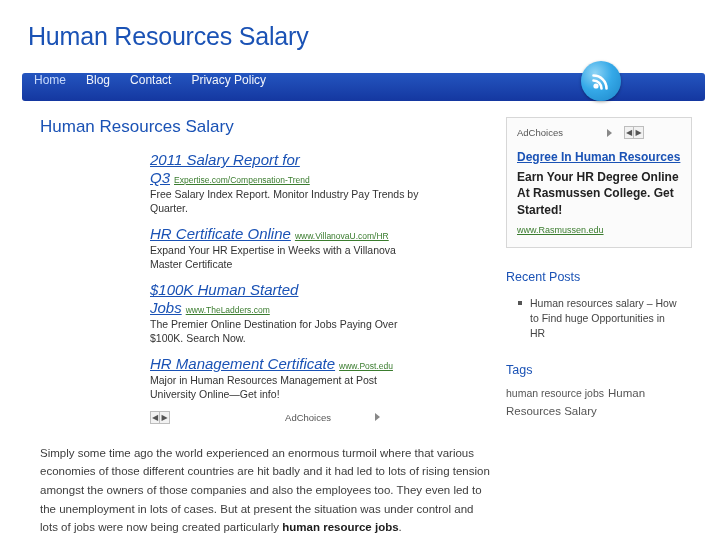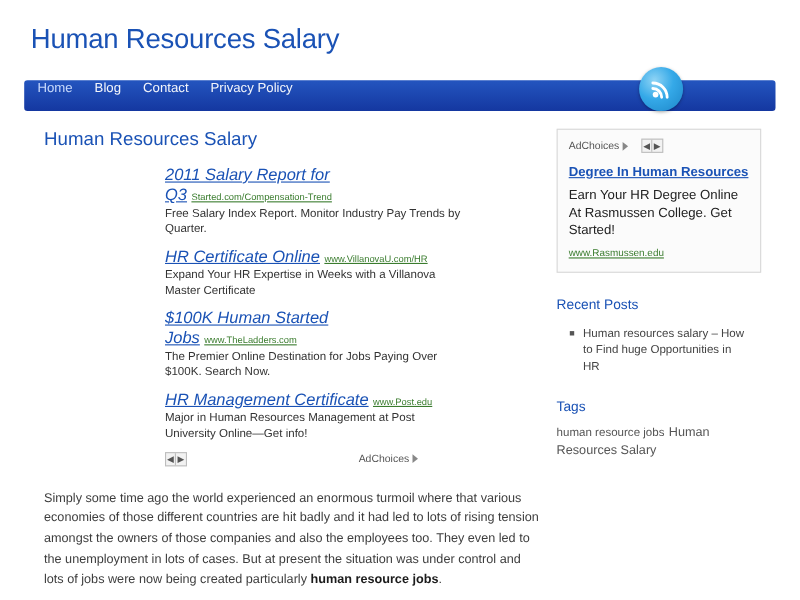--- a/index.html
+++ b/index.html
@@ -116,20 +116,21 @@
     text-align: center;
     color: #555;
     border-right: 1px solid #bdbdbd;
   }
   .arrow-box span:last-child { border-right: none; }
   .adchoices {
     font-size: 9.5px;
     color: #555555;
     display: flex;
     align-items: center;
+    gap: 41px;
   }
   .adchoices .tri {
     margin-left: 3px;
     width: 0; height: 0;
     border-left: 5px solid #888;
     border-top: 4px solid transparent;
     border-bottom: 4px solid transparent;
   }
   .body-text {
     font-size: 11.5px;
@@ -185,20 +186,21 @@
     color: #1a52b5;
     text-decoration: underline;
     font-weight: bold;
     line-height: 1.35;
   }
   .sb-ad-desc {
     font-size: 12px;
     color: #222222;
     line-height: 1.35;
     margin-top: 4px;
+    font-weight: bold;
   }
   .sb-ad-url {
     font-size: 9px;
     color: #3a7c2e;
     text-decoration: underline;
     margin-top: 7px;
     display: block;
   }
   .sb-section-title {
     color: #1a52b5;
@@ -257,21 +259,21 @@
   </div>
 
   <div class="content-wrap">
 
     <div class="main-col">
       <h2 class="post-title">Human Resources Salary</h2>
 
       <div class="ads-block">
 
         <div class="ad-item">
-          <a href="#" class="ad-head">2011 Salary Report for Q3</a><a href="#" class="ad-url">Started.com/Compensation-Trend</a>
+          <a href="#" class="ad-head">2011 Salary Report for Q3</a><a href="#" class="ad-url">Expertise.com/Compensation-Trend</a>
           <div class="ad-desc">Free Salary Index Report. Monitor Industry Pay Trends by Quarter.</div>
         </div>
 
         <div class="ad-item">
           <a href="#" class="ad-head">HR Certificate Online</a><a href="#" class="ad-url">www.VillanovaU.com/HR</a>
           <div class="ad-desc">Expand Your HR Expertise in Weeks with a Villanova Master Certificate</div>
         </div>
 
         <div class="ad-item">
           <a href="#" class="ad-head">$100K Human Started Jobs</a><a href="#" class="ad-url">www.TheLadders.com</a>

